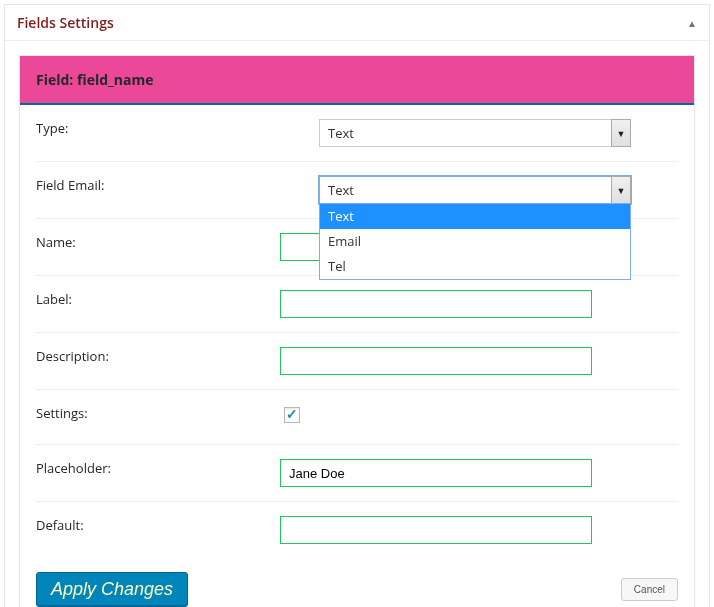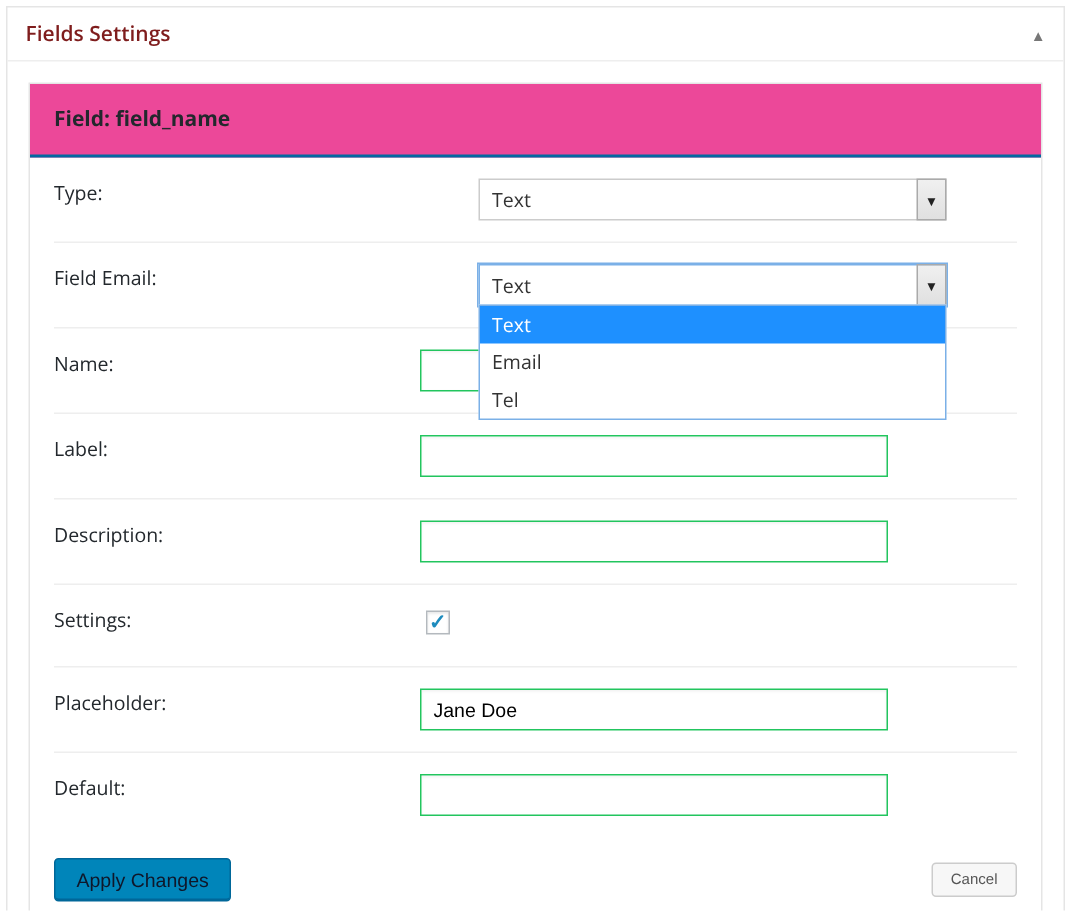--- a/index.html
+++ b/index.html
@@ -149,26 +149,27 @@
 
   .card-footer {
     padding: 14px 16px;
     display: flex;
     justify-content: space-between;
     align-items: center;
   }
   .btn-primary {
     background: #0085ba;
     border: 1px solid #006799;
-    color: #0f172a;
+    color: #fef9c3;
     padding: 6px 14px;
-    font-size: 13px;
+    font-size: 18px;
     border-radius: 3px;
     box-shadow: inset 0 -1px 0 #006799;
     cursor: pointer;
+    font-style: italic;
   }
   .btn-cancel {
     background: #f7f7f7;
     border: 1px solid #ccc;
     color: #555;
     padding: 5px 12px;
     font-size: 10px;
     border-radius: 3px;
     cursor: pointer;
   }

